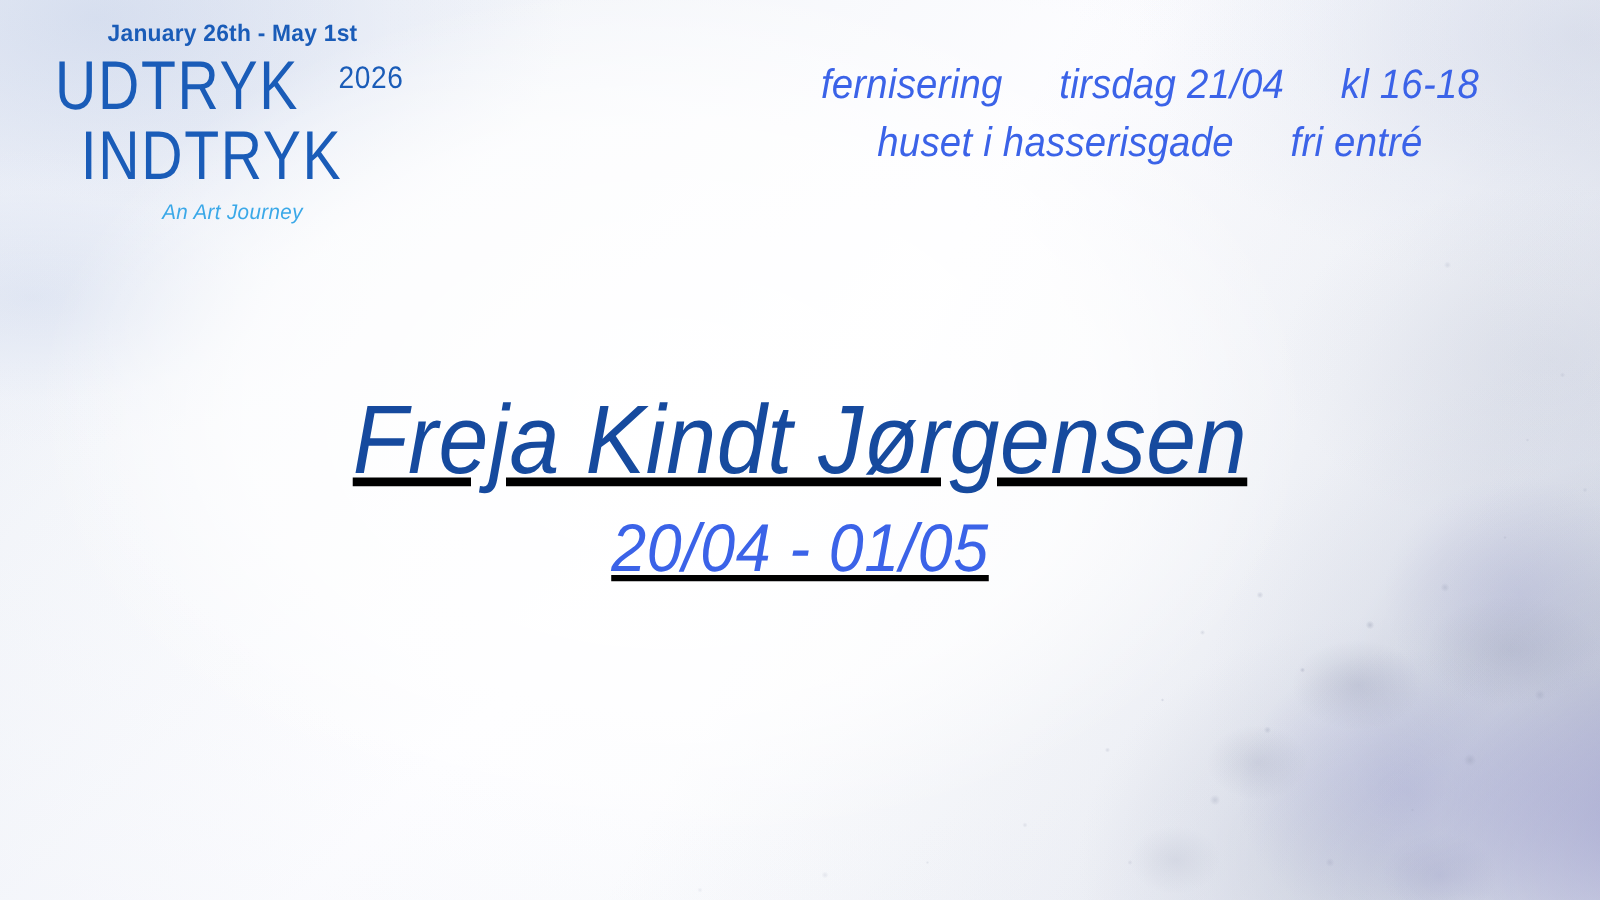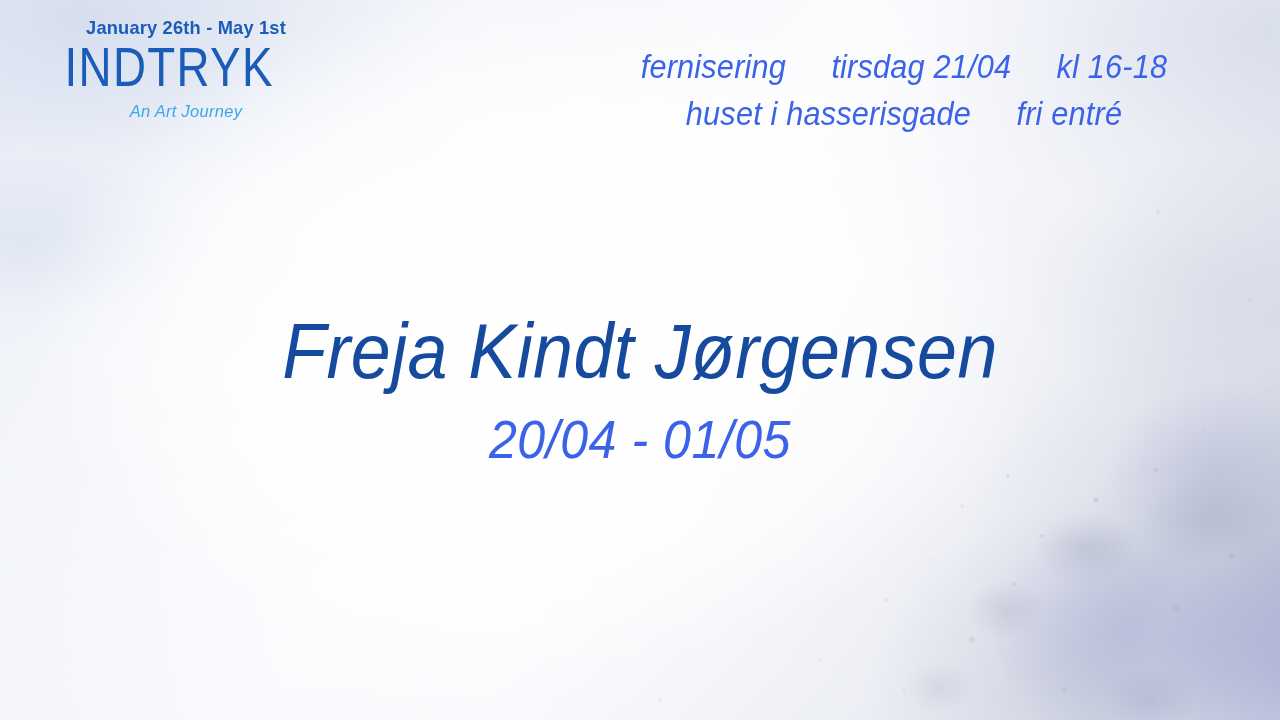--- a/index.html
+++ b/index.html
@@ -154,21 +154,21 @@
     font-weight:400;
     font-size:17px;
     letter-spacing:0.3px;
     line-height:1;
     transform:scaleX(0.97);
   }
 
   
   .event-info {
     position:absolute;
-    left:584px; top:44px;
+    left:600px; top:44px;
     width:640px;
     text-align:center;
   }
   .event-line {
     font-family:"Liberation Sans", sans-serif;
     font-style:italic;
     font-weight:400;
     font-size:33px;
     line-height:1.42;
     letter-spacing:0.2px;
@@ -176,20 +176,21 @@
     transform:scaleX(0.93);
   }
   .event-line .gap { display:inline-block; width:30px; }
 
   
   .main-block {
     position:absolute;
     left:0; top:312px;
     width:1280px;
     text-align:center;
+    text-decoration:underline;
   }
   .artist-name {
     font-family:"Liberation Sans", sans-serif;
     font-style:italic;
     font-weight:300;
     font-size:78px;
     letter-spacing:0.5px;
     line-height:1;
     transform:scaleX(0.92);
     white-space:nowrap;
@@ -220,20 +221,23 @@
   <div class="bg-layer bg-periwinkle"></div>
   <div class="bg-layer bg-blotches"></div>
   <div class="bg-layer bg-speckles"></div>
   <div class="bg-layer bg-center-clear"></div>
   <div class="bg-layer bg-vignette"></div>
 
   <div class="logo-block">
 
     <div class="logo-daterange" style="color: rgb(26, 92, 184);">January 26th - May 1st</div>
 
+    <div class="logo-row logo-udtryk-row">
+      <span class="logo-word" style="color: rgb(26, 92, 184);">UDTRYK</span><span class="logo-year" style="color: rgb(26, 92, 184);">2026</span>
+    </div>
 
     <div class="logo-row logo-indtryk-row">
       <span class="logo-word right" style="color: rgb(26, 92, 184);">INDTRYK</span>
     </div>
 
     <div class="logo-tagline" style="color: rgb(58, 168, 232);">An Art Journey</div>
   </div>
 
   <div class="event-info">
 

